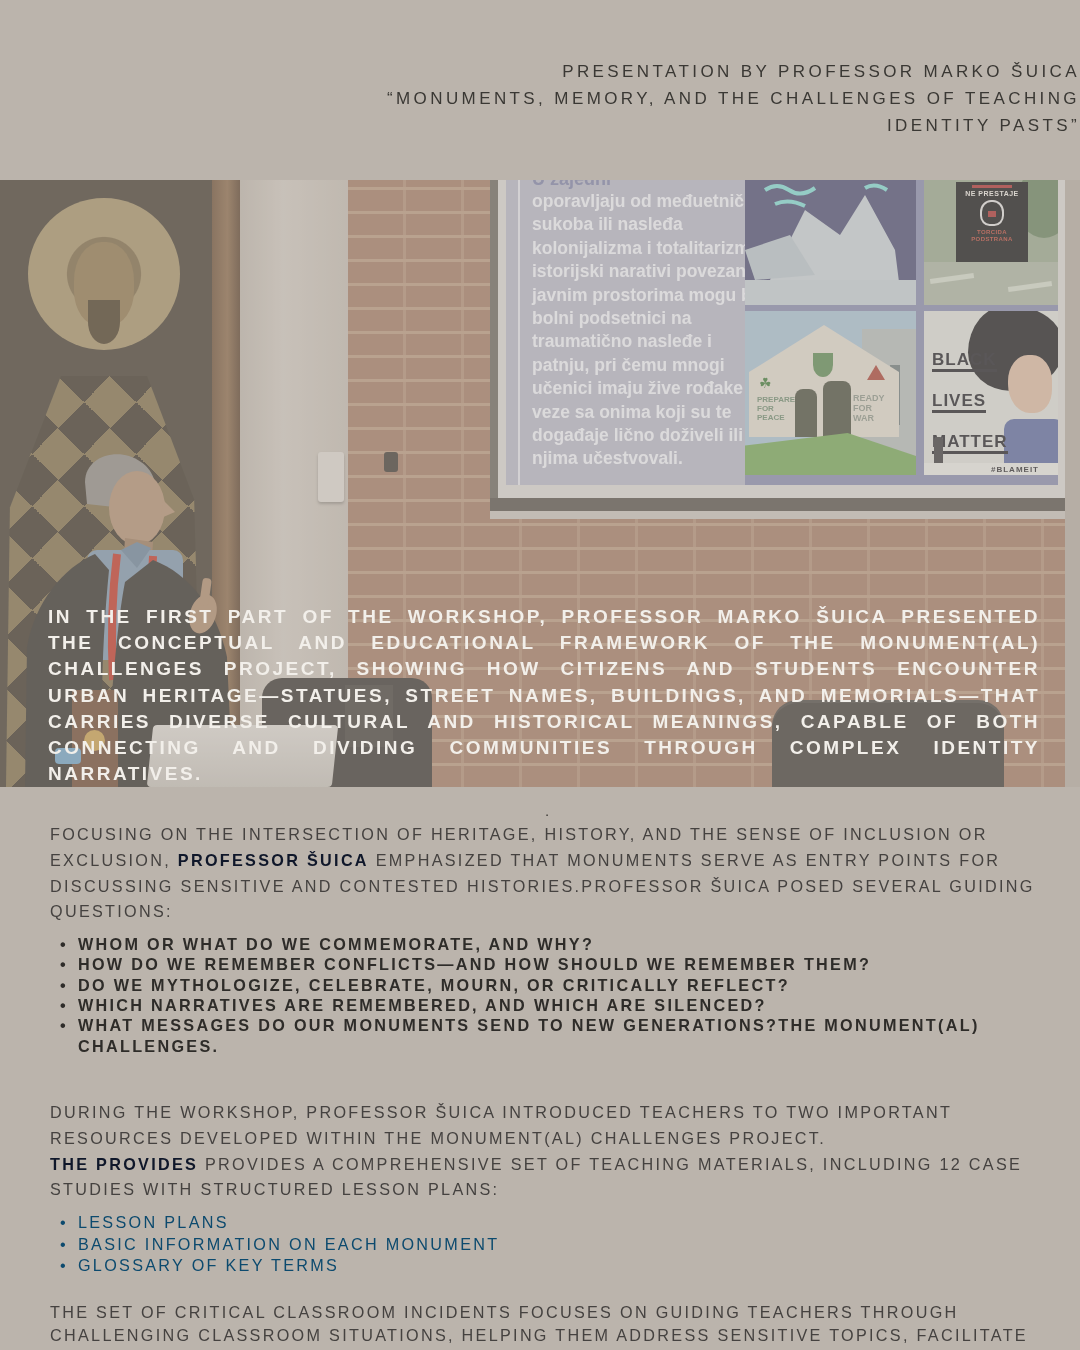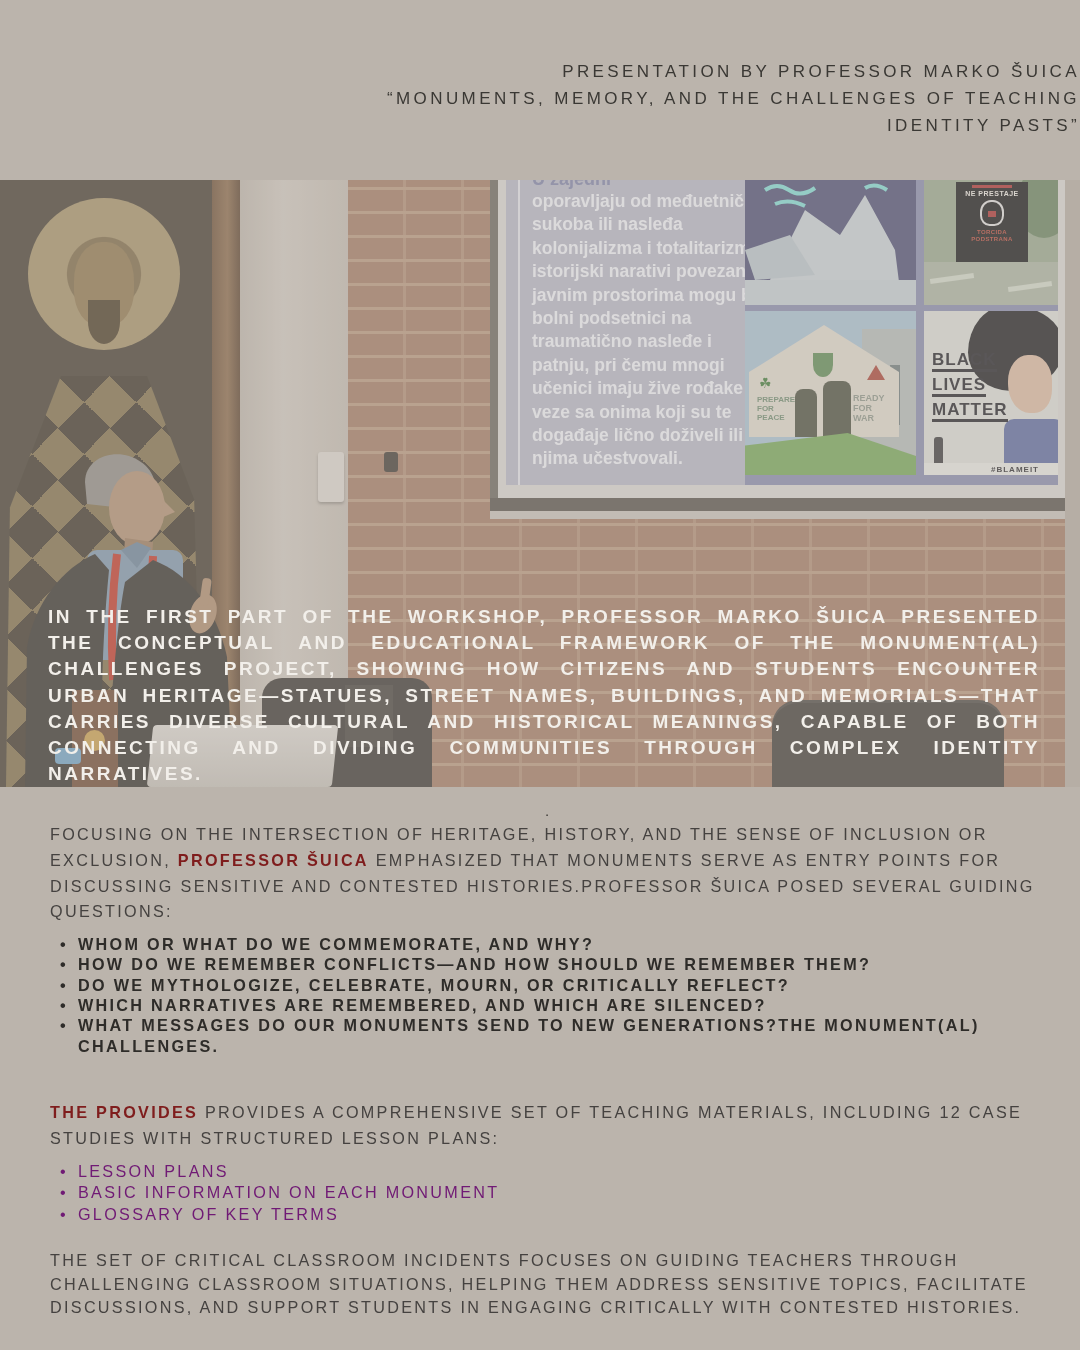--- a/index.html
+++ b/index.html
@@ -80,21 +80,21 @@
   .bl-lawn{position:absolute;left:0;bottom:0;width:171px;height:42px;background:#74a758;
         clip-path:polygon(0 30%,60% 0,100% 55%,100% 100%,0 100%);}
 
   
   .br-hair{position:absolute;left:44px;top:-6px;width:96px;height:86px;background:#1e1e22;
         border-radius:42% 58% 55% 45%/55% 48% 52% 45%;}
   .br-face{position:absolute;left:84px;top:44px;width:44px;height:58px;background:#d9b9a1;border-radius:45% 45% 40% 50%;}
   .br-jacket{position:absolute;right:-6px;bottom:10px;width:60px;height:46px;background:#5b6aa0;border-radius:10px 10px 0 0;}
   .blm-text{position:absolute;left:8px;top:40px;}
   .blm-line{color:#23232a;font-weight:bold;font-size:17px;line-height:17px;letter-spacing:1px;
-        border-bottom:3px solid #23232a;display:table;margin-bottom:4px;padding-bottom:1px;
+        border-bottom:3px solid #23232a;display:table;margin-bottom:20px;padding-bottom:1px;
         font-family:"Liberation Sans",sans-serif;}
   .br-person{position:absolute;left:10px;bottom:8px;width:9px;height:30px;background:#3a3a3e;border-radius:3px 3px 0 0;}
   .br-strip{position:absolute;left:0;bottom:0;width:134px;height:12px;background:#e4e6e2;}
   .br-tag{position:absolute;right:19px;bottom:1px;color:#2a2a2e;font-size:8px;font-weight:bold;letter-spacing:1px;}
 
   
   .professor{left:25px;top:262px;width:220px;height:345px;}
   
   .speaker1{left:72px;top:510px;width:46px;height:97px;background:#6f4c36;}
   .speaker1:after{content:"";position:absolute;left:12px;top:40px;width:21px;height:21px;border-radius:50%;background:#c8a050;}
@@ -108,26 +108,26 @@
 
   .photo-wash{left:0;top:0;width:1080px;height:607px;background:rgba(188,181,173,.36);}
 
   .caption{position:absolute;left:48px;top:424px;width:992px;color:#f2efea;font-weight:bold;
         font-size:19px;line-height:26.2px;letter-spacing:2.5px;word-spacing:5px;text-align:justify;}
 
   
   .divider-dot{position:absolute;top:802px;left:0;width:1094px;text-align:center;color:#3b3936;font-size:15px;}
   .body-text{position:absolute;top:822px;left:50px;width:990px;color:#454240;
         font-size:16.2px;line-height:25.8px;letter-spacing:2.3px;}
-  .body-text b{color:#7f1d1d;}
+  .body-text b{color:#0f172a;}
   .para{margin:0 0 0 0;}
   .gap-lg{height:44px;}
   .gap-sm{height:9px;}
   .bullets-bold .bullet-row{font-weight:bold;color:#2e2c29;line-height:20.3px;}
-  .bullets-reg .bullet-row{line-height:21.5px;color:#701a75;align-items:center;}
+  .bullets-reg .bullet-row{line-height:21.5px;color:#0c4a6e;align-items:center;}
   .bullet-row{display:flex;}
   .bullet-row:before{content:"\2022";margin:0 10px 0 10px;}
   .tight{line-height:23.6px;}
 </style>
 </head>
 <body>
 
 <div class="page">
 
   <div class="header">
@@ -285,20 +285,21 @@
         <div class="bullet-row">
           <span>WHICH NARRATIVES ARE REMEMBERED, AND WHICH ARE SILENCED?</span>
         </div>
         <div class="bullet-row">
           <span>WHAT MESSAGES DO OUR MONUMENTS SEND TO NEW GENERATIONS?THE MONUMENT(AL) CHALLENGES.</span>
         </div>
       </div>
 
     <div class="gap-lg"></div>
 
+    <div class="para">DURING THE WORKSHOP, PROFESSOR ŠUICA INTRODUCED TEACHERS TO TWO IMPORTANT RESOURCES DEVELOPED WITHIN THE MONUMENT(AL) CHALLENGES PROJECT.</div>
     <div class="para"><b>THE PROVIDES</b><span> PROVIDES A COMPREHENSIVE SET OF TEACHING MATERIALS, INCLUDING 12 CASE STUDIES WITH STRUCTURED LESSON PLANS:</span></div>
     <div class="gap-sm"></div>
     <div class="bullets-reg">
         <div class="bullet-row">
           <span>LESSON PLANS</span>
         </div>
         <div class="bullet-row">
           <span>BASIC INFORMATION ON EACH MONUMENT</span>
         </div>
         <div class="bullet-row">

